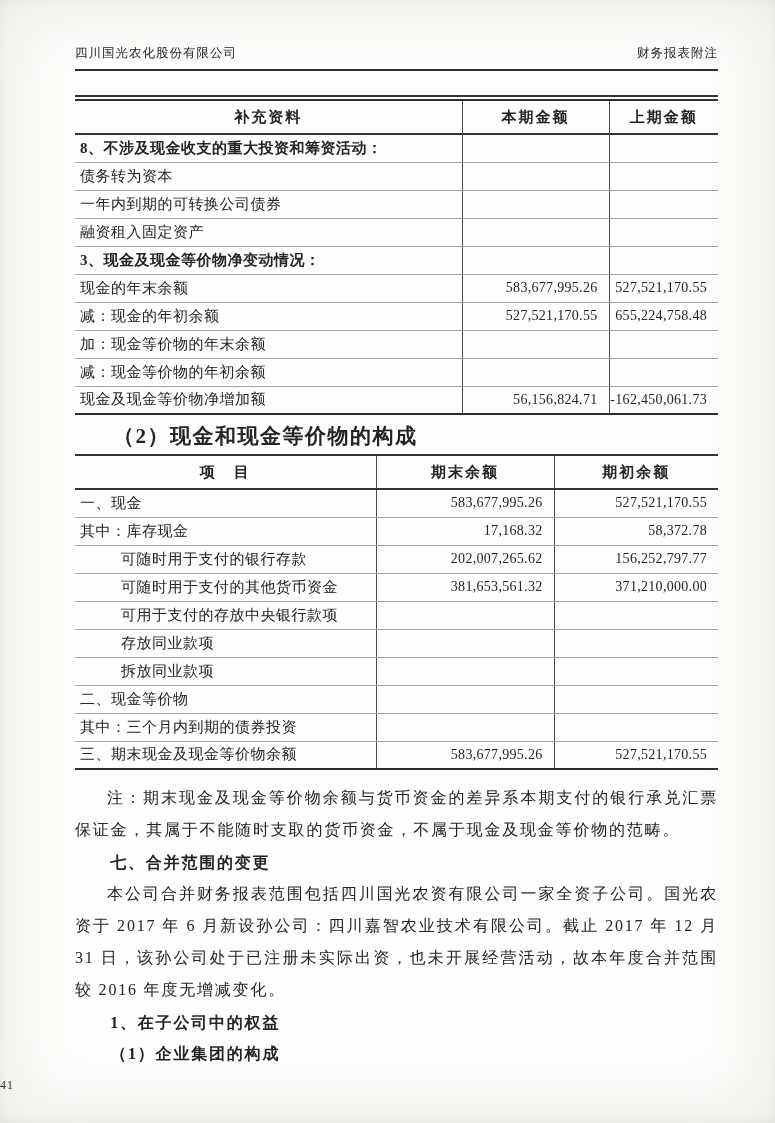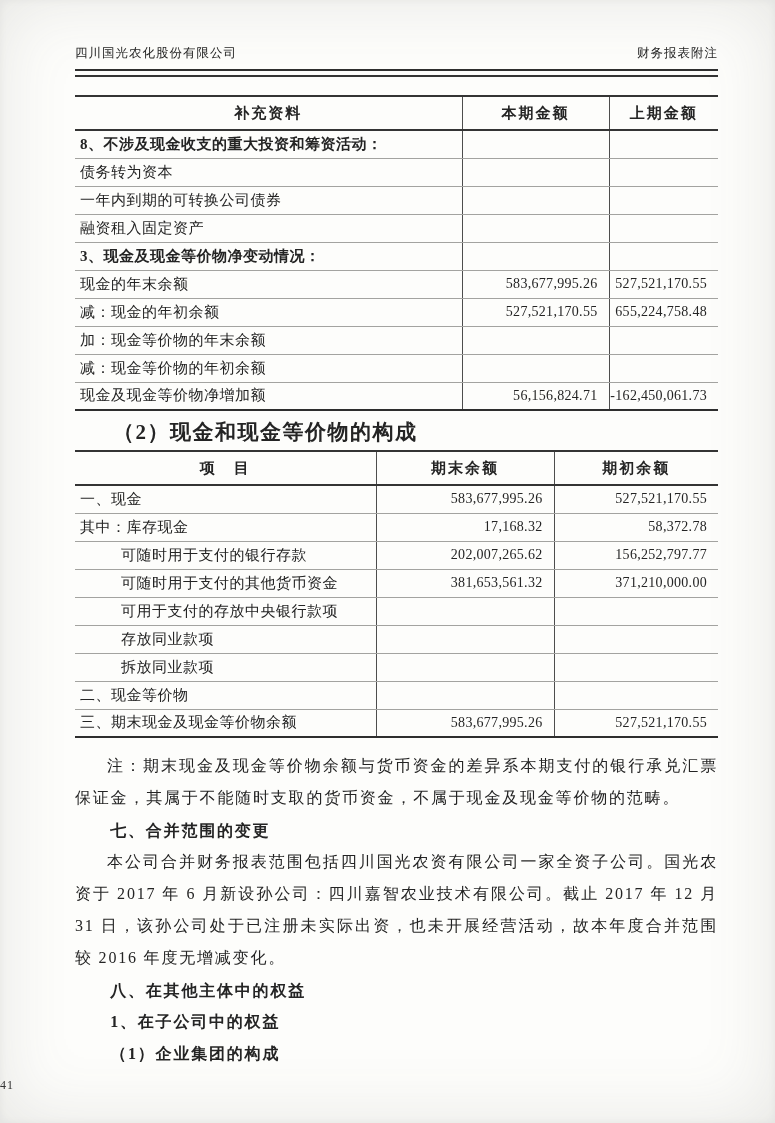--- a/index.html
+++ b/index.html
@@ -29,23 +29,23 @@
     align-items: flex-end;
     font-size: 12.5px;
     letter-spacing: 1px;
     padding-bottom: 7px;
     border-bottom: 2px solid #2f2f2f;
     text-align: center;
   }
 
   
   .tbl-wrap1 {               
-    margin-top: 4px;
+    margin-top: 24px;
     border-top: 2px solid #343434;
-    padding-top: 18px;
+    padding-top: 2px;
   }
   table {
     width: 100%;
     border-collapse: collapse;
     table-layout: fixed;
   }
   .fin-table {
     border-top: 2px solid #343434;
     border-bottom: 2.5px solid #2e2e2e;
   }
@@ -244,32 +244,36 @@
             <td class="c-label ind">拆放同业款项</td>
             <td class="c-num"></td>
             <td class="c-num"></td>
           </tr>
           <tr>
             <td class="c-label">二、现金等价物</td>
             <td class="c-num"></td>
             <td class="c-num"></td>
           </tr>
           <tr>
+            <td class="c-label">其中：三个月内到期的债券投资</td>
+            <td class="c-num"></td>
+            <td class="c-num"></td>
+          </tr>
+          <tr>
             <td class="c-label">三、期末现金及现金等价物余额</td>
             <td class="c-num">583,677,995.26</td>
             <td class="c-num">527,521,170.55</td>
           </tr>
         </tbody>
     </table>
 
     <p class="note">注：期末现金及现金等价物余额与货币资金的差异系本期支付的银行承兑汇票保证金，其属于不能随时支取的货币资金，不属于现金及现金等价物的范畴。</p>
 
     <div class="h-sec">七、合并范围的变更</div>
     <p class="para">本公司合并财务报表范围包括四川国光农资有限公司一家全资子公司。国光农资于 2017 年 6 月新设孙公司：四川嘉智农业技术有限公司。截止 2017 年 12 月 31 日，该孙公司处于已注册未实际出资，也未开展经营活动，故本年度合并范围较 2016 年度无增减变化。</p>
 
-    <div class="h-sec">八、在其他主体中的权益</div>
     <div class="h-sec">1、在子公司中的权益</div>
     <div class="h-sec">（1）企业集团的构成</div>
 
   </div>
 
   <div class="page-number">41</div>
 </div>
 
 </body></html>

